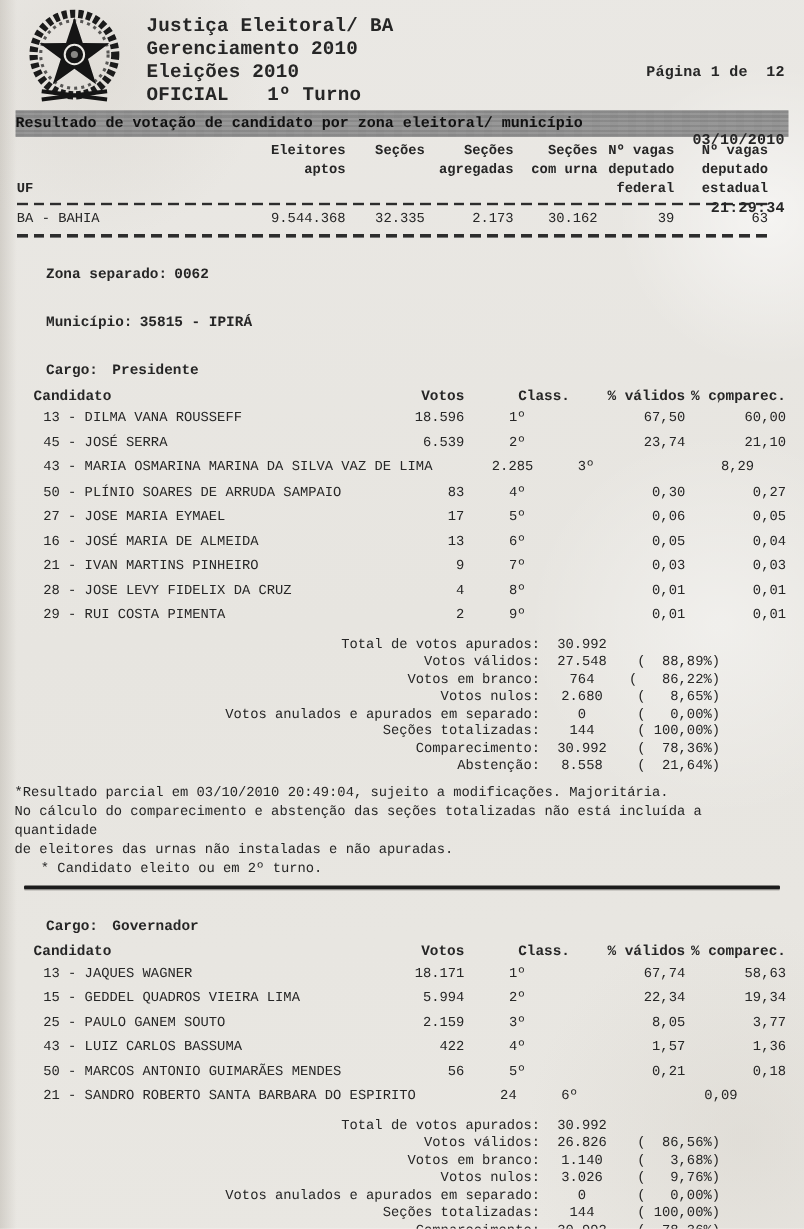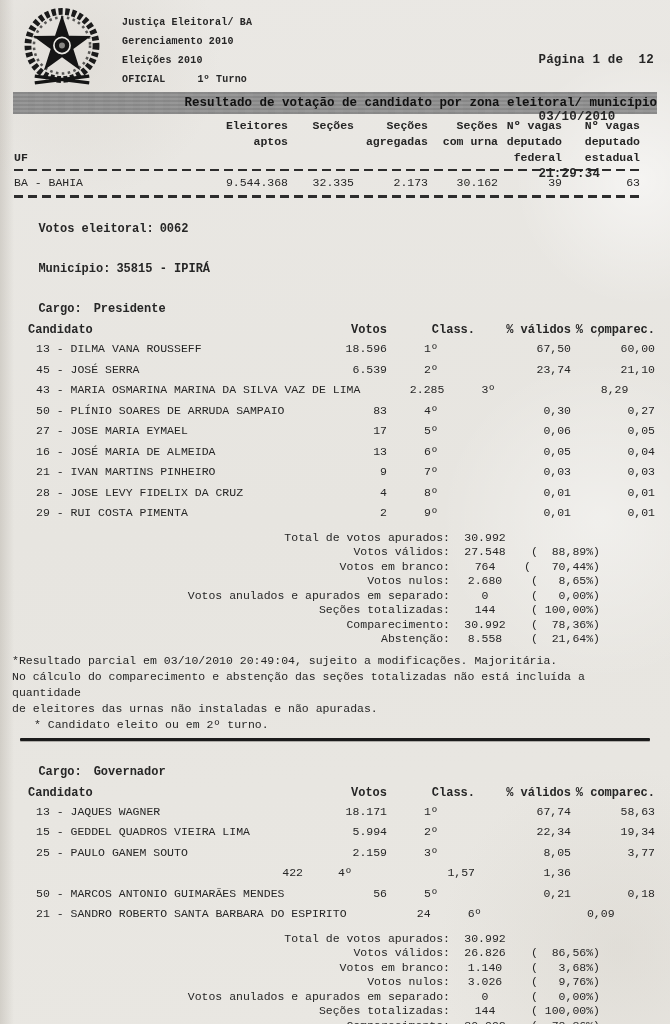--- a/index.html
+++ b/index.html
@@ -11,25 +11,25 @@
       radial-gradient(circle 180px at 640px 180px, rgba(255,255,255,.55), transparent 70%),
       radial-gradient(circle 200px at 80px 60px, rgba(208,203,195,.35), transparent 70%),
       radial-gradient(circle 230px at 600px 520px, rgba(255,255,255,.4), transparent 70%),
       radial-gradient(circle 260px at 620px 950px, rgba(212,208,200,.4), transparent 70%),
       linear-gradient(90deg, rgba(168,162,152,.35), rgba(168,162,152,0) 14px),
       linear-gradient(175deg, #eae8e4 0%, #e7e5e0 50%, #e9e7e2 100%);
     position:relative;
   }
   .hdr { position:relative; height:88px; padding:8px 14px 0 18px; display:flex; }
   .seal { width:88px; height:80px; flex:0 0 88px; }
-  .hleft { margin-left:16px; font-size:10px; font-weight:bold; line-height:19px; padding-top:5px; letter-spacing:.2px; }
+  .hleft { margin-left:16px; font-size:16px; font-weight:bold; line-height:19px; padding-top:5px; letter-spacing:.2px; }
   .turn { display:inline-block; margin-left:32px; }
-  .hright { position:absolute; top:13px; right:16px; font-size:12.5px; font-weight:bold; line-height:19px; letter-spacing:.2px; white-space:pre; }
+  .hright { position:absolute; top:13px; right:16px; text-align:right; font-size:12.5px; font-weight:bold; line-height:19px; letter-spacing:.2px; white-space:pre; }
   .banner {
-    margin:4px 13px 0 13px; height:22px; line-height:22px; text-align:right;
+    margin:4px 13px 0 13px; height:22px; line-height:22px; text-align:left;
     font-size:12.5px; font-weight:bold; color:#111;
     background:
       repeating-linear-gradient(0deg, rgba(118,118,118,.35) 0 2px, rgba(160,160,160,.25) 2px 4px),
       repeating-linear-gradient(90deg, rgba(130,130,130,.2) 0 7px, rgba(150,150,150,.2) 7px 15px),
       #949494;
   }
   .uftable { margin:4px 30px 0 14px; }
   .ufgrid { display:grid; grid-template-columns:1fr 140px 66px 74px 70px 64px 78px; align-items:start; }
   .ufgrid .c { text-align:right; }
   .ufhead { font-size:11.5px; font-weight:bold; line-height:16px; }
@@ -117,21 +117,21 @@
     <div class="c">32.335</div>
     <div class="c">2.173</div>
     <div class="c">30.162</div>
     <div class="c">39</div>
     <div class="c">63</div>
   </div>
   <div class="dash dash2"></div>
 </div>
 
 <div class="lblline">
-  <span>Votos eleitoral:</span><span class="val">0062</span>
+  <span>Zona separado:</span><span class="val">0062</span>
 </div>
 <div class="lblline">
   <span>Município:</span><span class="val">35815 - IPIRÁ</span>
 </div>
 <div class="lblline">
   <span>Cargo:</span><span class="val-tight">Presidente</span>
 </div>
 
 <div class="cgrid chead">
   <div>Candidato</div>
@@ -212,21 +212,21 @@
     <div class="tpct"></div>
   </div>
   <div class="trow">
     <div class="tlabel">Votos válidos:</div>
     <div class="tval">27.548</div>
     <div class="tpct">(  88,89%)</div>
   </div>
   <div class="trow">
     <div class="tlabel">Votos em branco:</div>
     <div class="tval">764</div>
-    <div class="tpct">(   70,44%)</div>
+    <div class="tpct">(   86,22%)</div>
   </div>
   <div class="trow">
     <div class="tlabel">Votos nulos:</div>
     <div class="tval">2.680</div>
     <div class="tpct">(   8,65%)</div>
   </div>
   <div class="trow">
     <div class="tlabel">Votos anulados e apurados em separado:</div>
     <div class="tval">0</div>
     <div class="tpct">(   0,00%)</div>
@@ -284,20 +284,21 @@
   <div class="cnum">19,34</div>
 </div>
 <div class="cgrid crow">
   <div class="cname">25 - PAULO GANEM SOUTO</div>
   <div class="cnum">2.159</div>
   <div class="ccls">3º</div>
   <div class="cnum">8,05</div>
   <div class="cnum">3,77</div>
 </div>
 <div class="cgrid crow">
+  <div class="cname">43 - LUIZ CARLOS BASSUMA</div>
   <div class="cnum">422</div>
   <div class="ccls">4º</div>
   <div class="cnum">1,57</div>
   <div class="cnum">1,36</div>
 </div>
 <div class="cgrid crow">
   <div class="cname">50 - MARCOS ANTONIO GUIMARÃES MENDES</div>
   <div class="cnum">56</div>
   <div class="ccls">5º</div>
   <div class="cnum">0,21</div>

